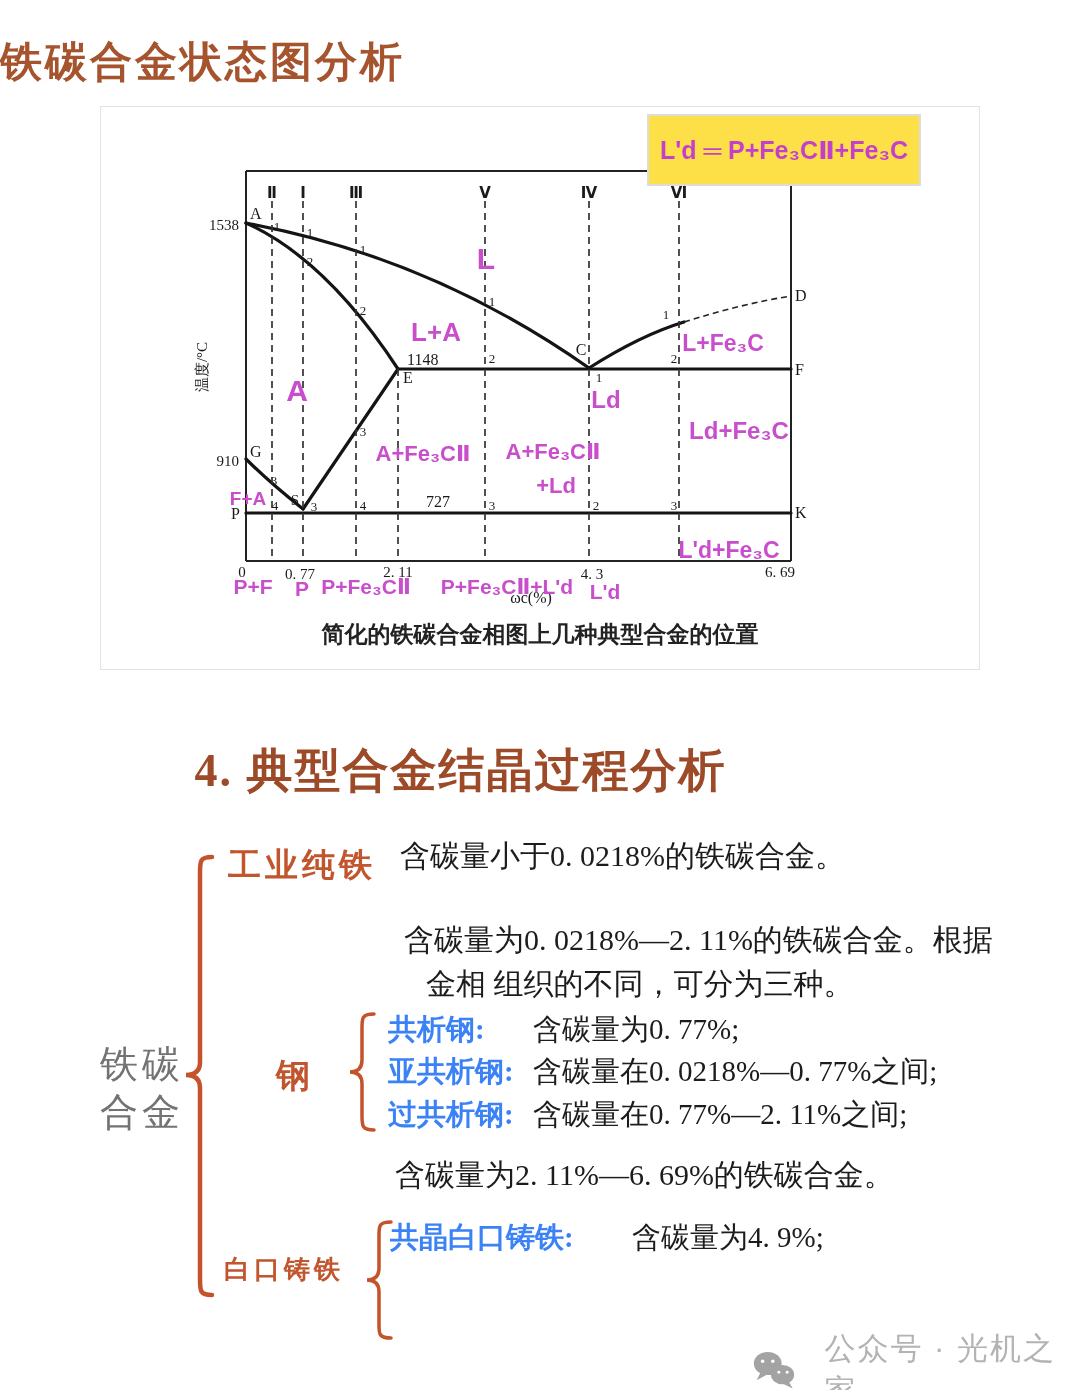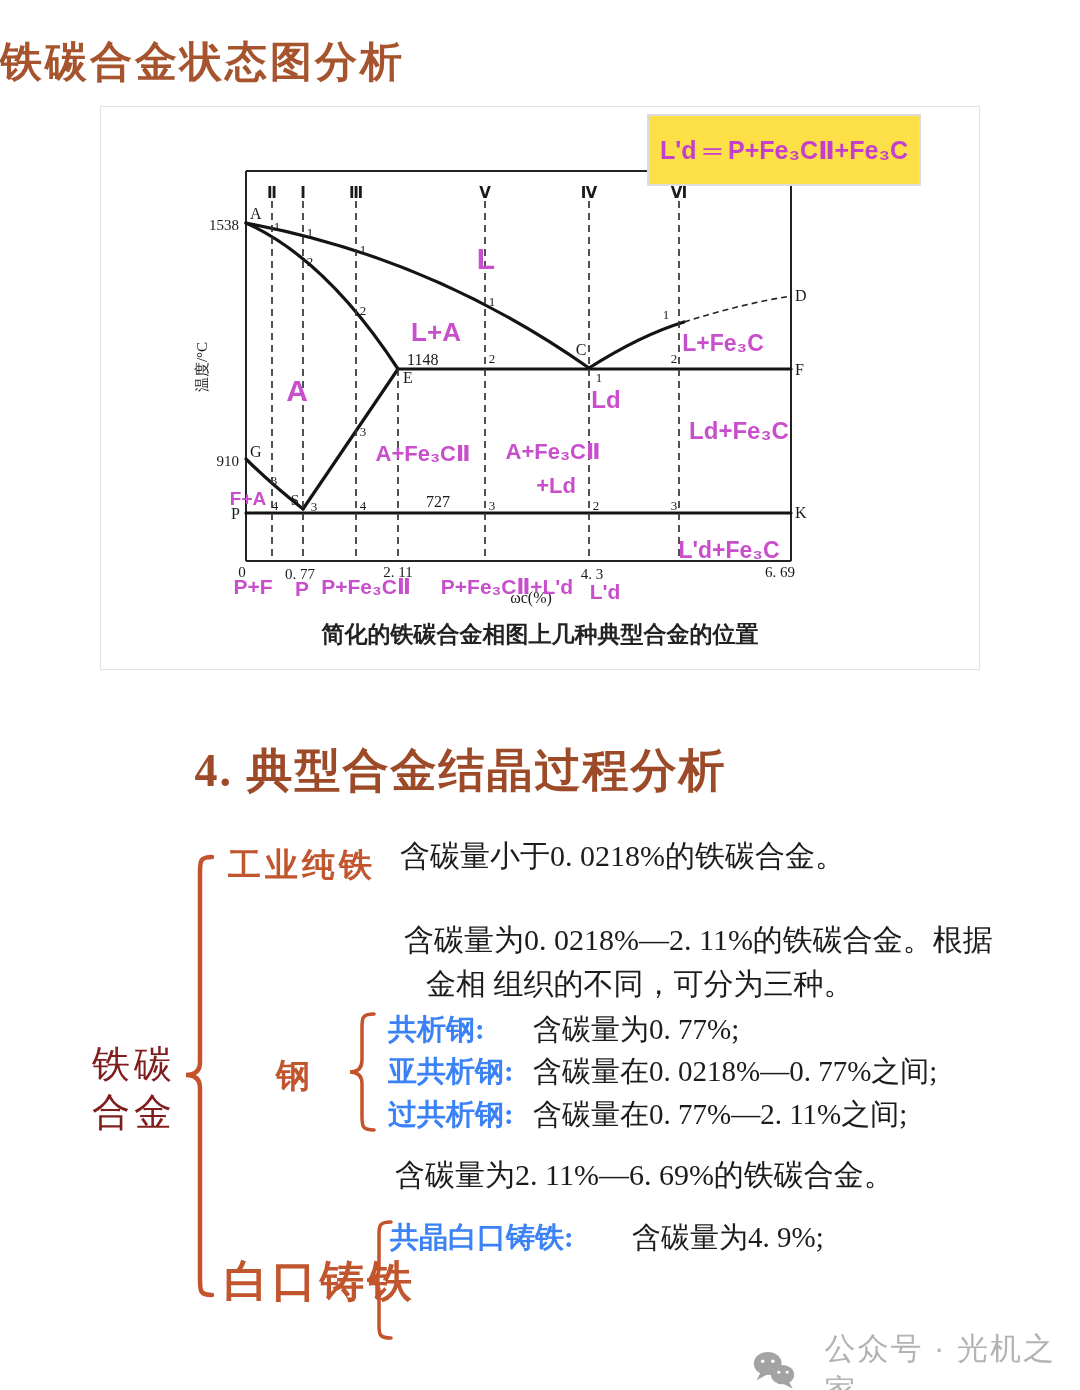--- a/index.html
+++ b/index.html
@@ -22,22 +22,22 @@
   .ln-bold{stroke:#141414;stroke-width:3.2;fill:none;stroke-linecap:round;}
   .ln-dash{stroke:#333;stroke-width:1.7;fill:none;stroke-dasharray:7 5;}
   .ln-dash2{stroke:#222;stroke-width:1.6;fill:none;stroke-dasharray:6 4;}
   .tx-blk{fill:#1a1a1a;}
   .tx-rn{fill:#1a1a1a;font-weight:bold;font-family:"DejaVu Sans",sans-serif;}
   .tx-sm{fill:#1a1a1a;}
   .tx-mag{fill:#c84ecb;font-weight:bold;font-family:"Liberation Sans","DejaVu Sans",sans-serif;}
   
   .section-title{left:0;top:740px;width:921px;text-align:center;font-size:46px;font-weight:bold;
                  color:#9c4a28;letter-spacing:2px;}
-  .root-label{left:92px;top:1040px;width:92px;font-size:38px;line-height:48px;color:#7f1d1d;
-              letter-spacing:4px;word-break:break-all;text-align:left;}
+  .root-label{left:92px;top:1040px;width:92px;font-size:38px;line-height:48px;color:#737373;
+              letter-spacing:4px;word-break:break-all;text-align:right;}
   .org{color:#c1552e;font-weight:bold;}
   .branch-label{font-size:33px;letter-spacing:4px;}
   .blacktext{color:#1c1c1c;font-size:30px;white-space:nowrap;}
   .item-row{white-space:nowrap;font-size:29px;}
   .item-name{display:inline-block;color:#3b82f6;font-weight:bold;}
   .item-name.w-steel{width:145px;}
   .item-name.w-iron{width:198px;}
   .item-val{color:#1c1c1c;}
   .item-val.indent1{padding-left:44px;}
   .braces{left:0;top:0;width:1080px;height:1390px;pointer-events:none;}
@@ -158,21 +158,21 @@
   </div>
   <div class="abs item-row" style="left:388px;top:1052px;">
     <span class="item-name w-steel">亚共析钢:</span><span class="item-val">含碳量在0. 0218%—0. 77%之间;</span>
   </div>
   <div class="abs item-row" style="left:388px;top:1095px;">
     <span class="item-name w-steel">过共析钢:</span><span class="item-val">含碳量在0. 77%—2. 11%之间;</span>
   </div>
 
   <div class="abs blacktext" style="left:395px;top:1155px;">含碳量为2. 11%—6. 69%的铁碳合金。</div>
 
-  <div class="abs org branch-label" style="left:224px;top:1252px;font-size:44px;">白口铸铁</div>
+  <div class="abs org branch-label" style="left:224px;top:1252px;font-size:26px;">白口铸铁</div>
 
   <div class="abs item-row" style="left:390px;top:1218px;">
     <span class="item-name w-iron">共晶白口铸铁:</span><span class="item-val indent1">含碳量为4. 9%;</span>
   </div>
 
   <svg class="abs braces">
     <path class="brace-path" style="stroke-width:4.5" d="M212 857 C200 857 200 861 200 873 L200 1062 Q200 1075 186 1075 Q200 1075 200 1088 L200 1279 C200 1291 200 1295 212 1295"></path>
     <path class="brace-path" style="stroke-width:3.5" d="M374 1014 C362 1014 362 1018 362 1028 L362 1060 Q362 1072 350 1072 Q362 1072 362 1084 L362 1116 C362 1126 362 1130 374 1130"></path>
     <path class="brace-path" style="stroke-width:3.5" d="M391 1222 C379 1222 379 1226 379 1235 L379 1268 Q379 1280 367 1280 Q379 1280 379 1292 L379 1325 C379 1334 379 1338 391 1338"></path>
   </svg>

